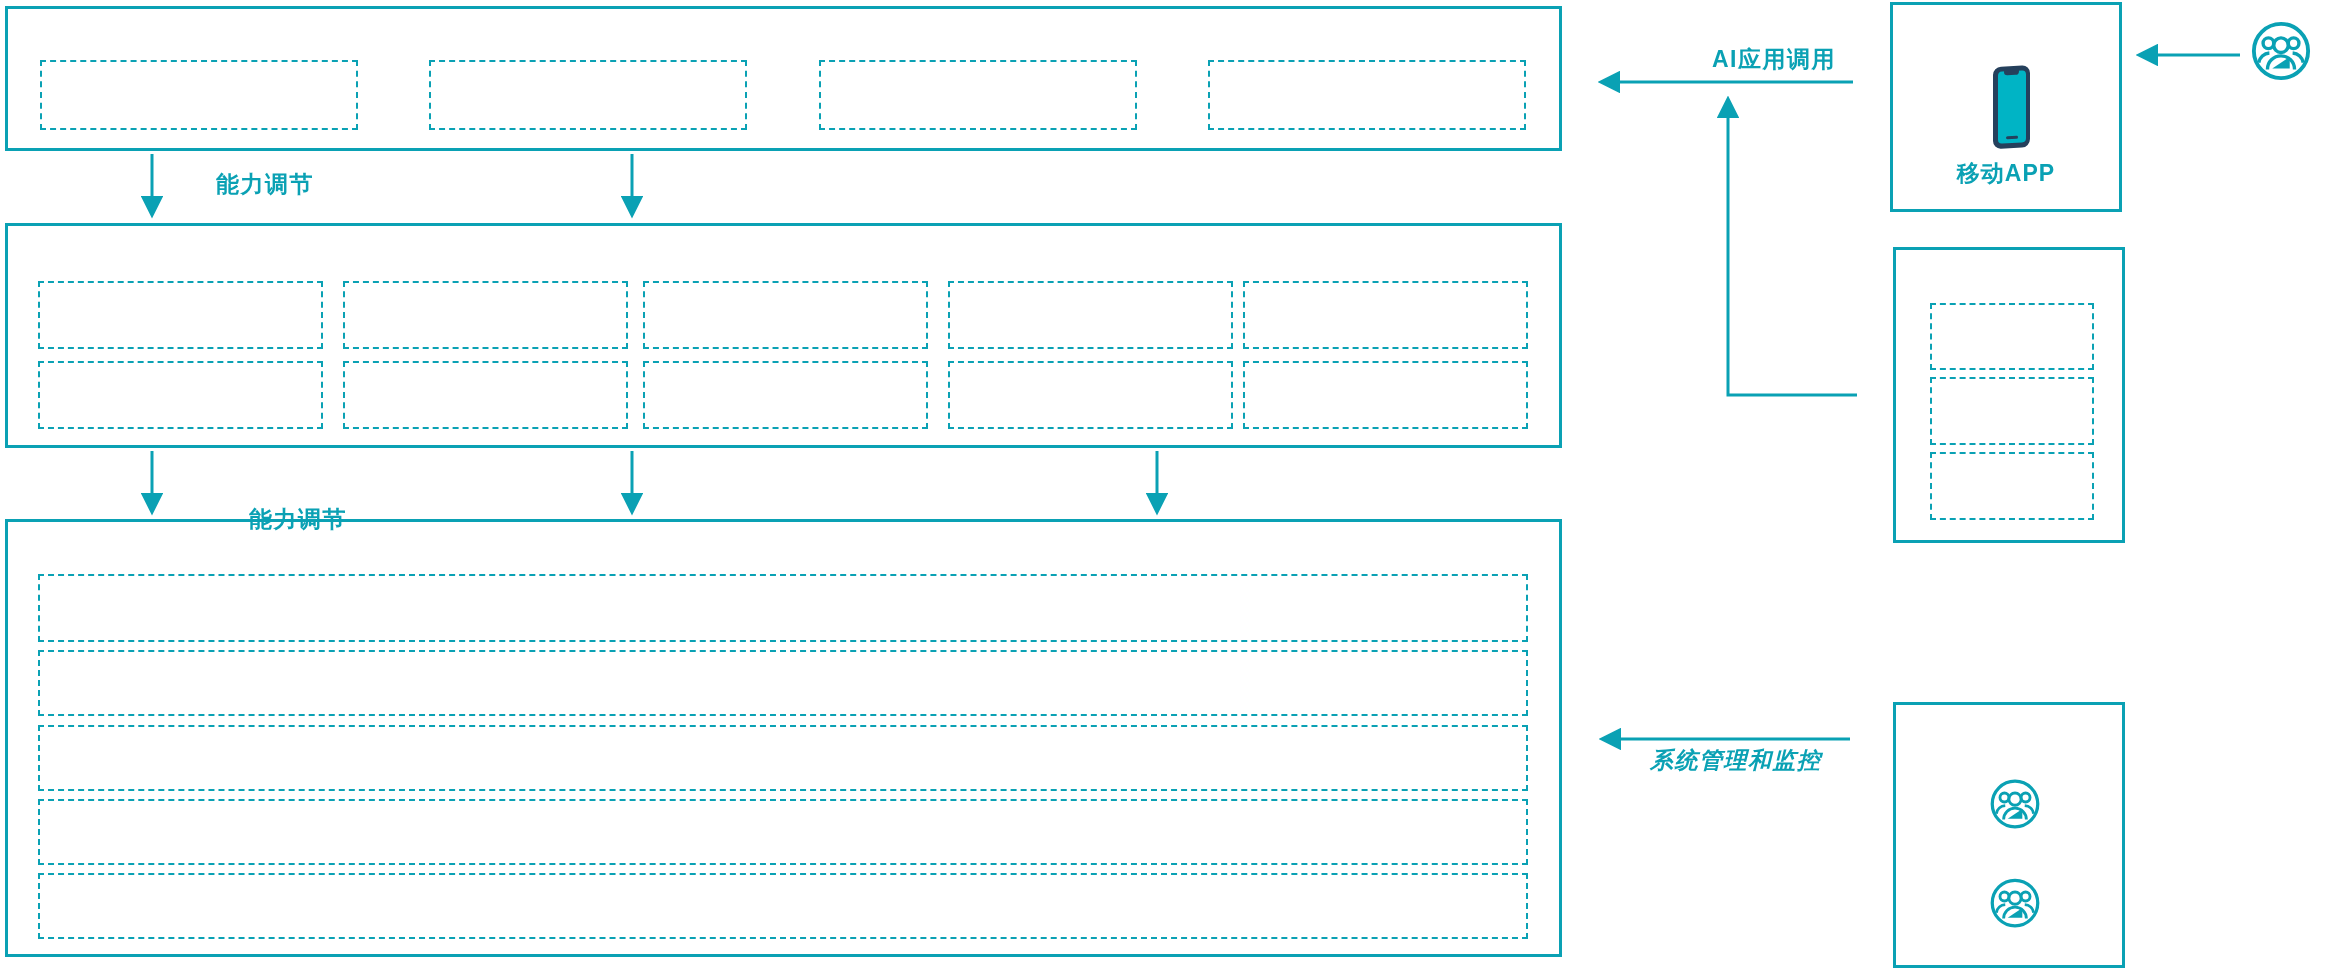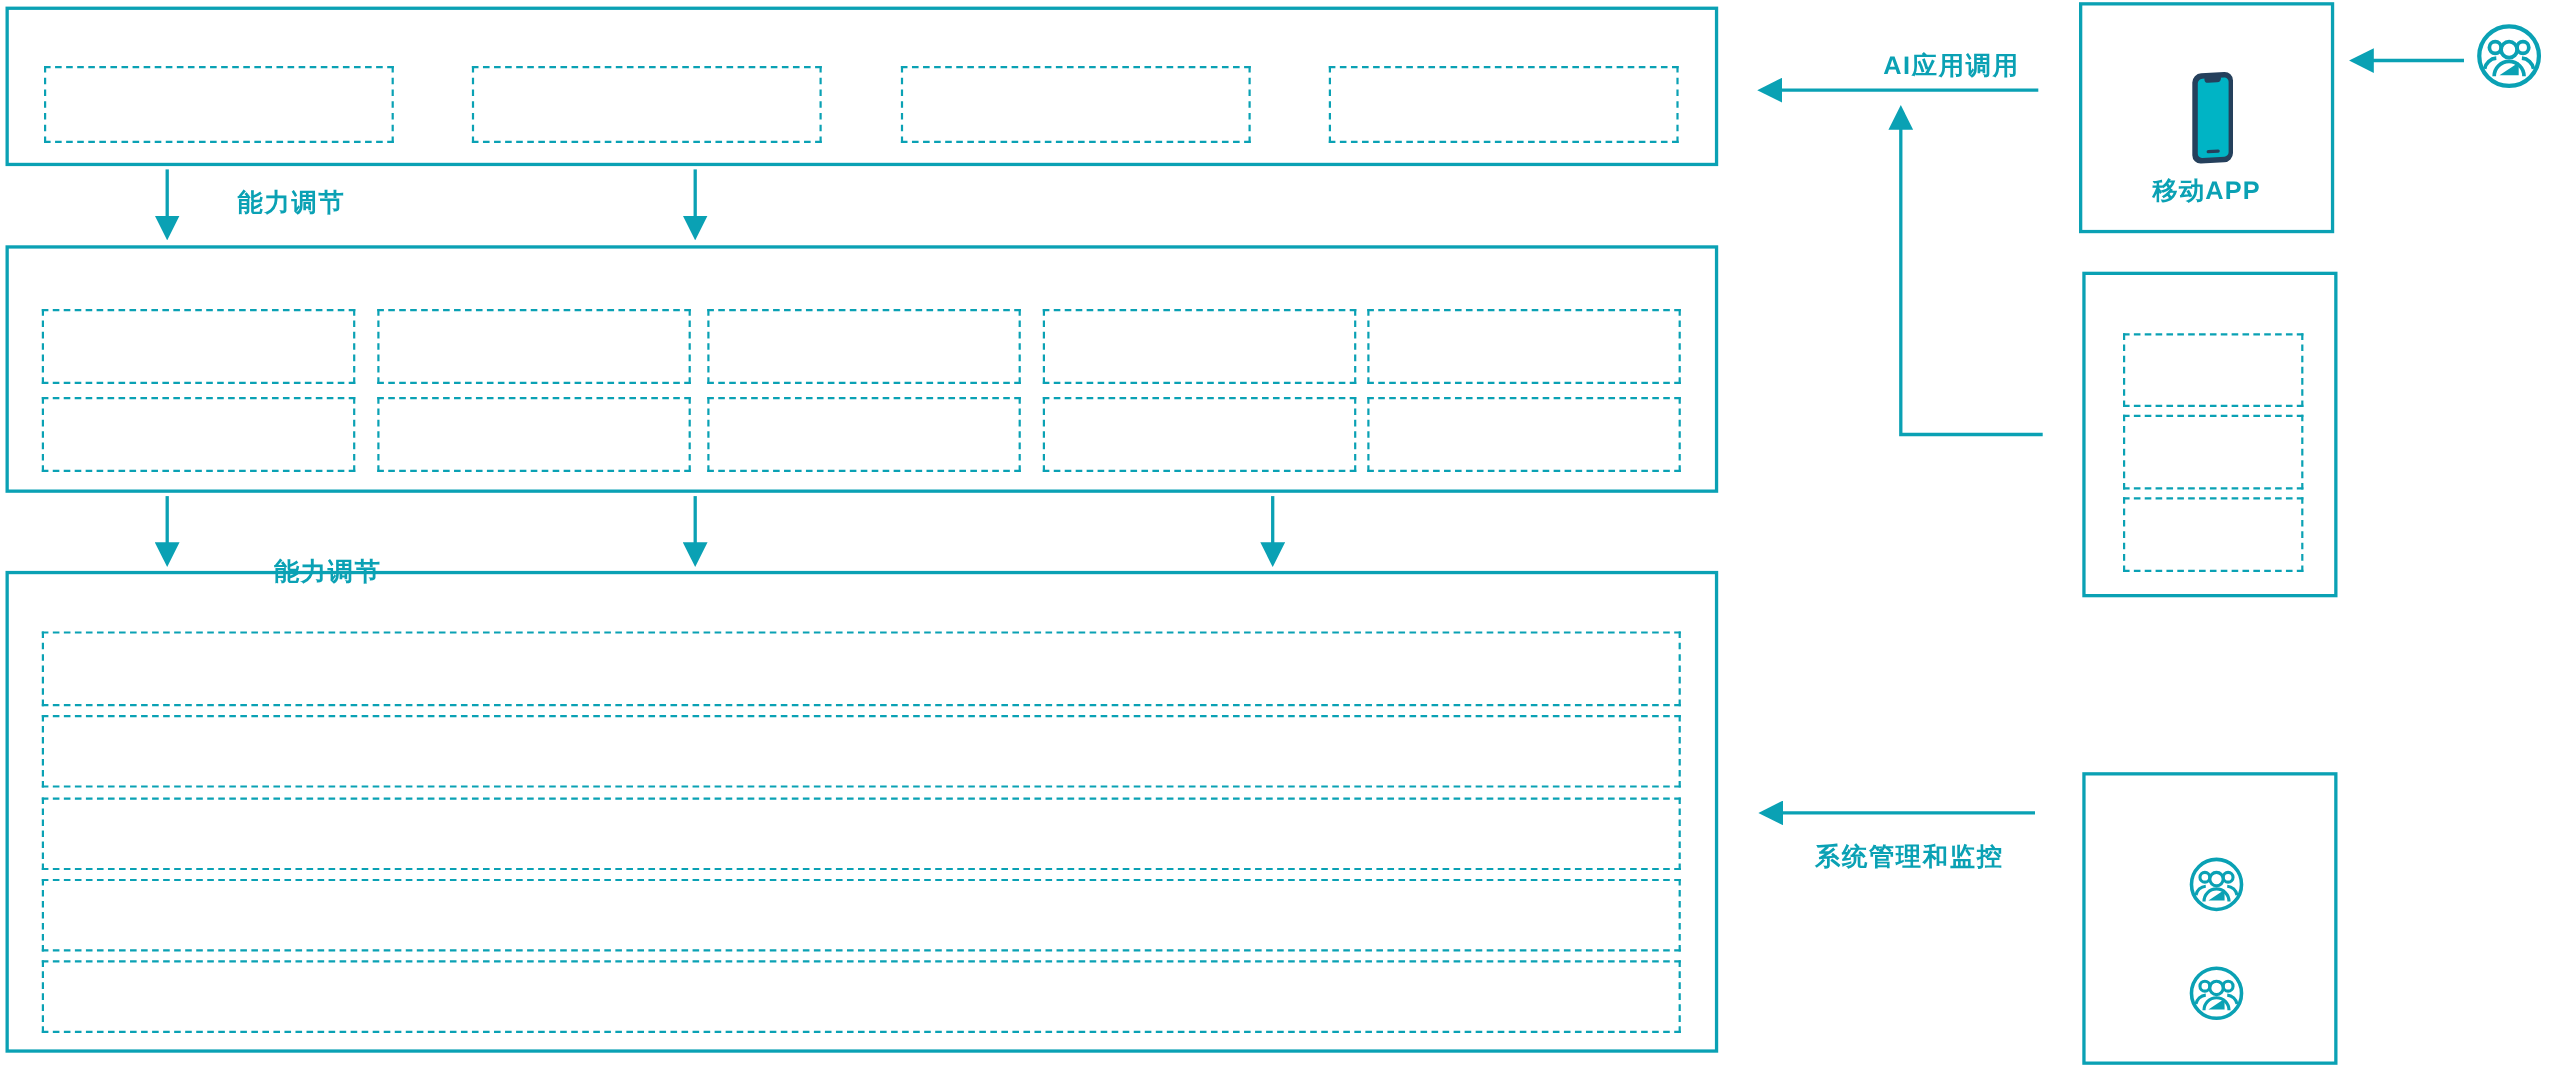--- a/index.html
+++ b/index.html
@@ -61,21 +61,21 @@
     <div class="dashed-box" style="left:30px;top:52px;width:1490px;height:68px;"></div>
     <div class="dashed-box" style="left:30px;top:128px;width:1490px;height:66px;"></div>
     <div class="dashed-box" style="left:30px;top:203px;width:1490px;height:66px;"></div>
     <div class="dashed-box" style="left:30px;top:277px;width:1490px;height:66px;"></div>
     <div class="dashed-box" style="left:30px;top:351px;width:1490px;height:66px;"></div>
   </div>
 
   <div class="flow-label" style="left:216px;top:169px;">能力调节</div>
   <div class="flow-label" style="left:249px;top:468px;margin-top:36px;">能力调节</div>
   <div class="flow-label" style="left:1712px;top:44px;">AI应用调用</div>
-  <div class="flow-label" style="left:1650px;top:763px;">系统管理和监控</div>
+  <div class="flow-label" style="left:1650px;top:745px;font-style:italic;">系统管理和监控</div>
 
   <div class="solid-box" style="left:1890px;top:2px;width:232px;height:210px;">
     <div class="icon-wrap" style="left:98px;top:58px;width:44px;height:88px;transform:skewY(-3deg);">
       <svg width="44" height="88" viewBox="0 0 44 88">
         <rect x="2" y="3" width="37" height="82" rx="8" fill="var(--phone-frame)"></rect>
         <rect x="7" y="8" width="28" height="72" rx="4" fill="var(--phone-screen)"></rect>
         <rect x="13" y="5" width="15" height="7" rx="3.5" fill="var(--phone-frame)"></rect>
         <rect x="15" y="73" width="12" height="3" rx="1.5" fill="var(--phone-frame)"></rect>
       </svg>
     </div>

